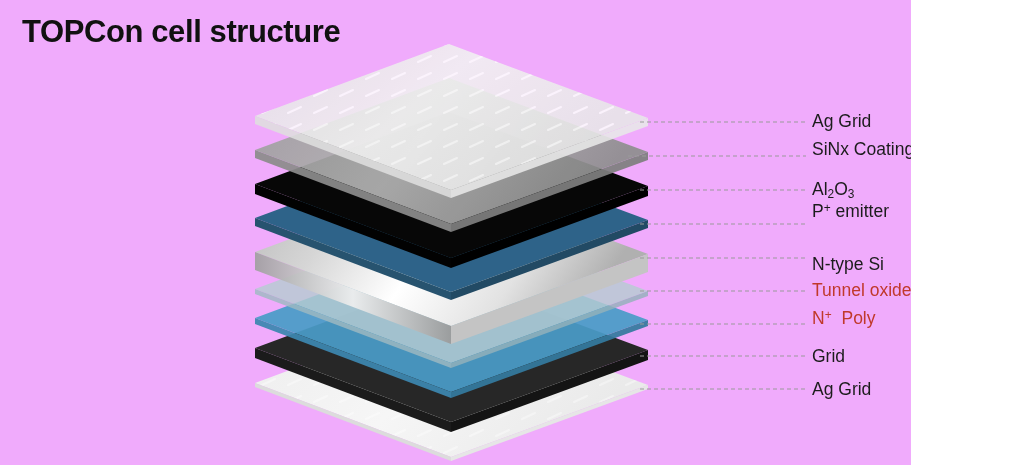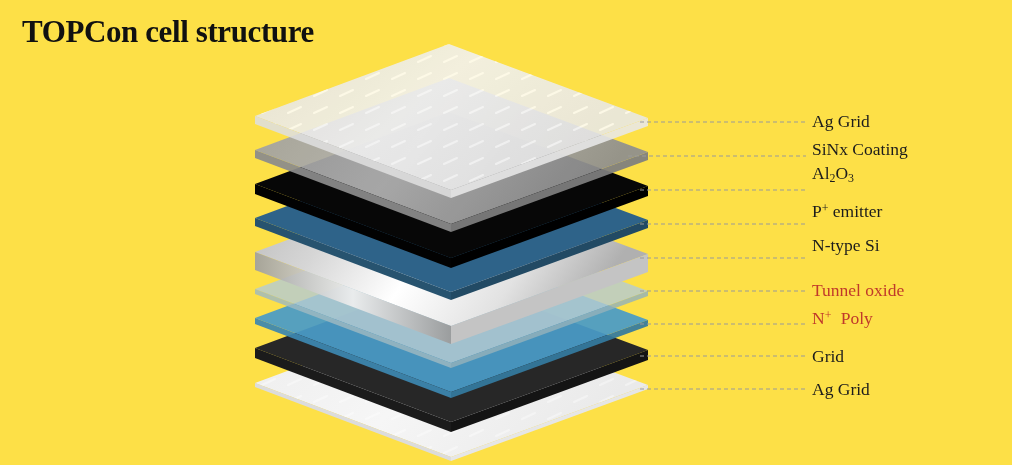--- a/index.html
+++ b/index.html
@@ -2,25 +2,25 @@
 <html><head>
 <meta charset="utf-8">
 <style>
   html, body {
     margin: 0;
     padding: 0;
     background: #ffffff;
   }
   #stage {
     position: relative;
-    width: 1012px;
+    width: 911px;
     height: 465px;
-    background: #fde047;
+    background: #f0abfc;
     overflow: hidden;
-    font-family: Liberation Serif, serif;
+    font-family: Liberation Sans, sans-serif;
   }
   #title {
     position: absolute;
     left: 22px;
     top: 14px;
     font-size: 31px;
     font-weight: bold;
     color: #111111;
     letter-spacing: -0.4px;
     white-space: nowrap;
@@ -189,25 +189,25 @@
         <path d="M 640 389 L 806 389"></path>
       </g>
     </svg>
   </div>
 
   <div id="labels">
     <div class="label" style="top:113px">Ag Grid</div>
 
     <div class="label" style="top:141px">SiNx Coating</div>
 
-    <div class="label" style="top:165px">Al<sub>2</sub>O<sub>3</sub></div>
+    <div class="label" style="top:181px">Al<sub>2</sub>O<sub>3</sub></div>
 
     <div class="label" style="top:203px">P<sup>+</sup> emitter</div>
 
-    <div class="label" style="top:237px">N-type Si</div>
+    <div class="label" style="top:256px">N-type Si</div>
 
     <div class="label red" style="top:282px">Tunnel oxide</div>
 
     <div class="label red" style="top:310px">N<sup>+</sup><span class="gap"></span>&nbsp;Poly</div>
 
     <div class="label" style="top:348px">Grid</div>
 
     <div class="label" style="top:381px">Ag Grid</div>
   </div>
 

